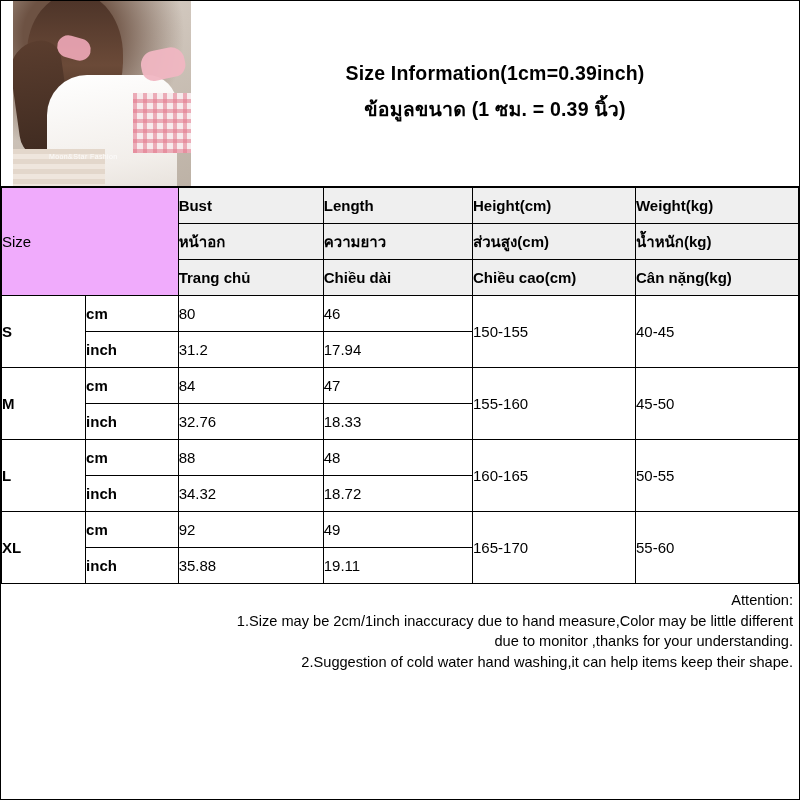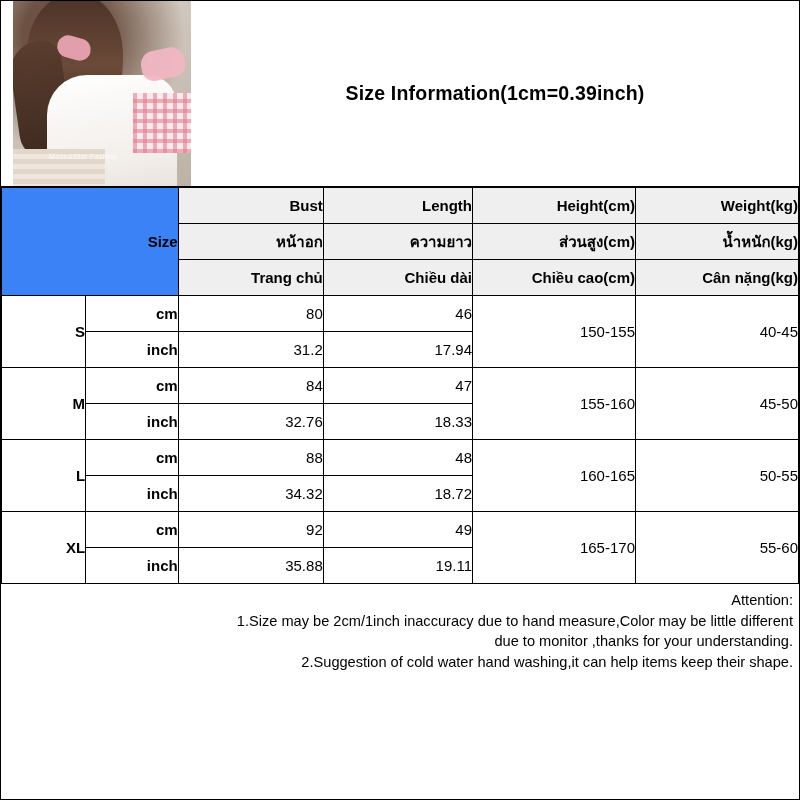--- a/index.html
+++ b/index.html
@@ -129,39 +129,39 @@
   }
 
   
   table.size-table {
     width: 100%;
     border-collapse: collapse;
     table-layout: fixed;
   }
   table.size-table td {
     border: 1px solid #000;
-    text-align: right;
+    text-align: left;
     vertical-align: middle;
     font-size: 15px;
     padding: 0;
     height: 35px;
   }
   .col-size { width: 80px; }
   .col-unit { width: 88px; }
   .col-bust { width: 138px; }
   .col-len  { width: 142px; }
   .col-h    { width: 155px; }
   .col-w    { width: 155px; }
 
   .hdr { background: #efefef; font-weight: bold; }
   .hdr-cell { font-weight: bold; font-size: 15.5px; }
   .size-word {
     font-size: 24px;
-    font-weight: bold;
-    background: #3b82f6;
+    font-weight: normal;
+    background: #f0abfc;
   }
   .sz-label { font-weight: bold; font-size: 17px; }
   .unit-cell { font-weight: bold; font-size: 15px; }
   .val-cell { font-size: 15px; }
 
   
   .attention {
     padding: 6px 6px 0 6px;
     font-size: 14.6px;
     line-height: 1.42;
@@ -183,20 +183,21 @@
       <div class="check"></div>
       <div class="bow"></div>
       <div class="bow2"></div>
       <div class="skirt"></div>
       <div class="wm">Moon&amp;Star Fashion</div>
 
     </div>
 
     <div class="title-block">
       <div class="title-line">Size Information(1cm=0.39inch)</div>
+      <div class="title-line">ข้อมูลขนาด (1 ซม. = 0.39 นิ้ว)</div>
     </div>
 
   </div>
 
   <table class="size-table">
     <colgroup>
       <col class="col-size">
         <col class="col-unit">
         <col class="col-bust">
       <col class="col-len">

